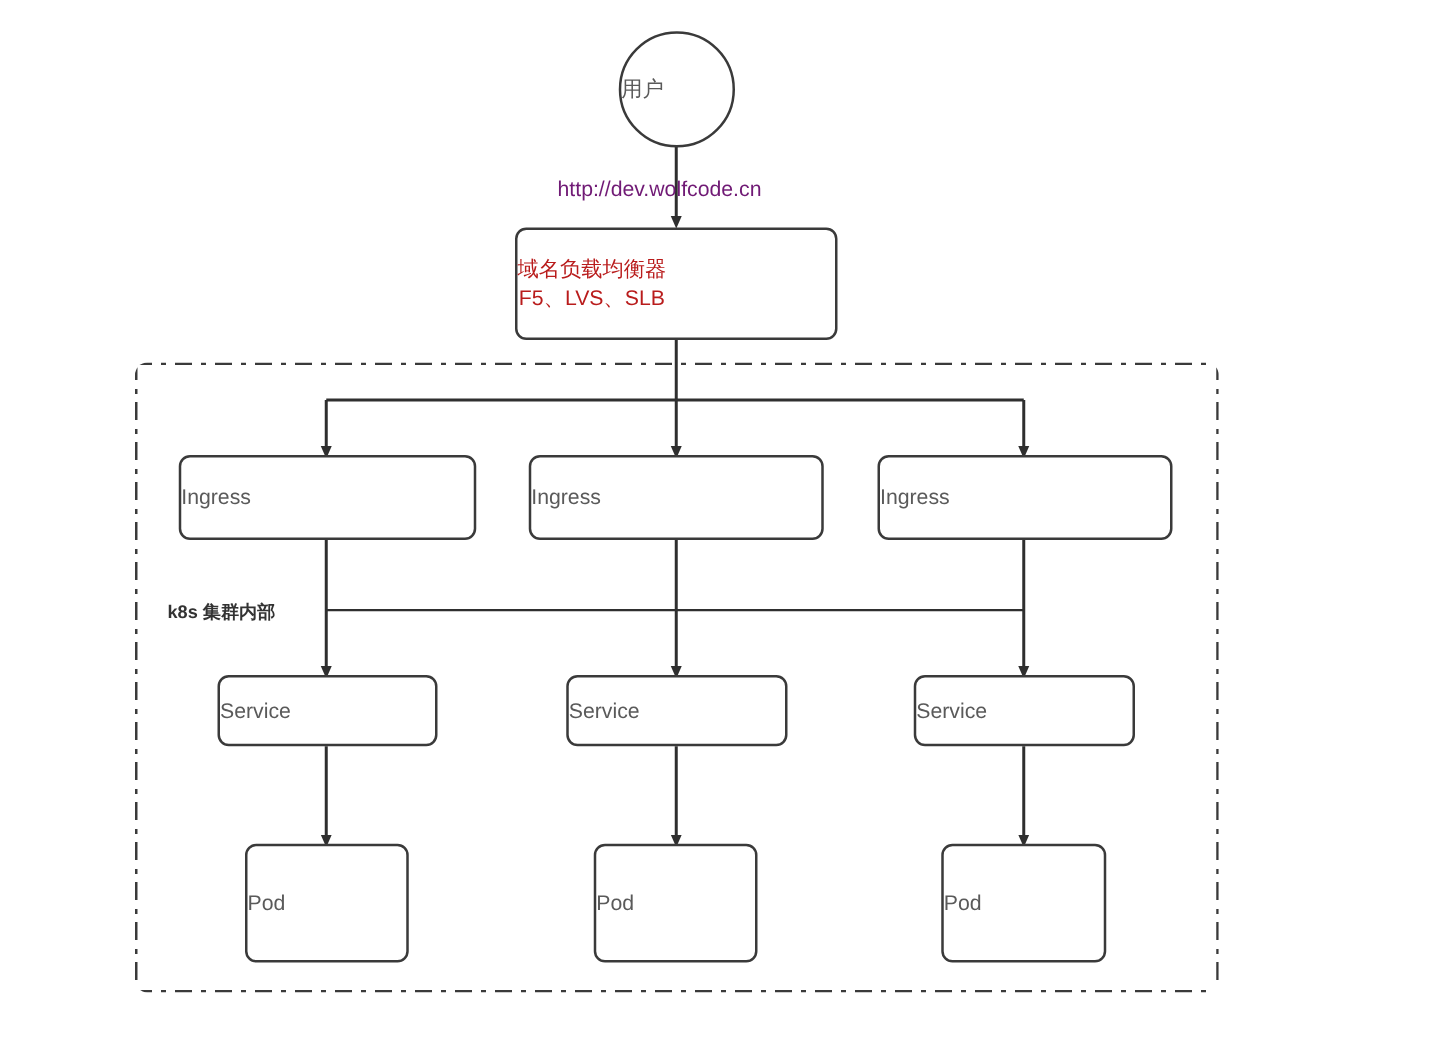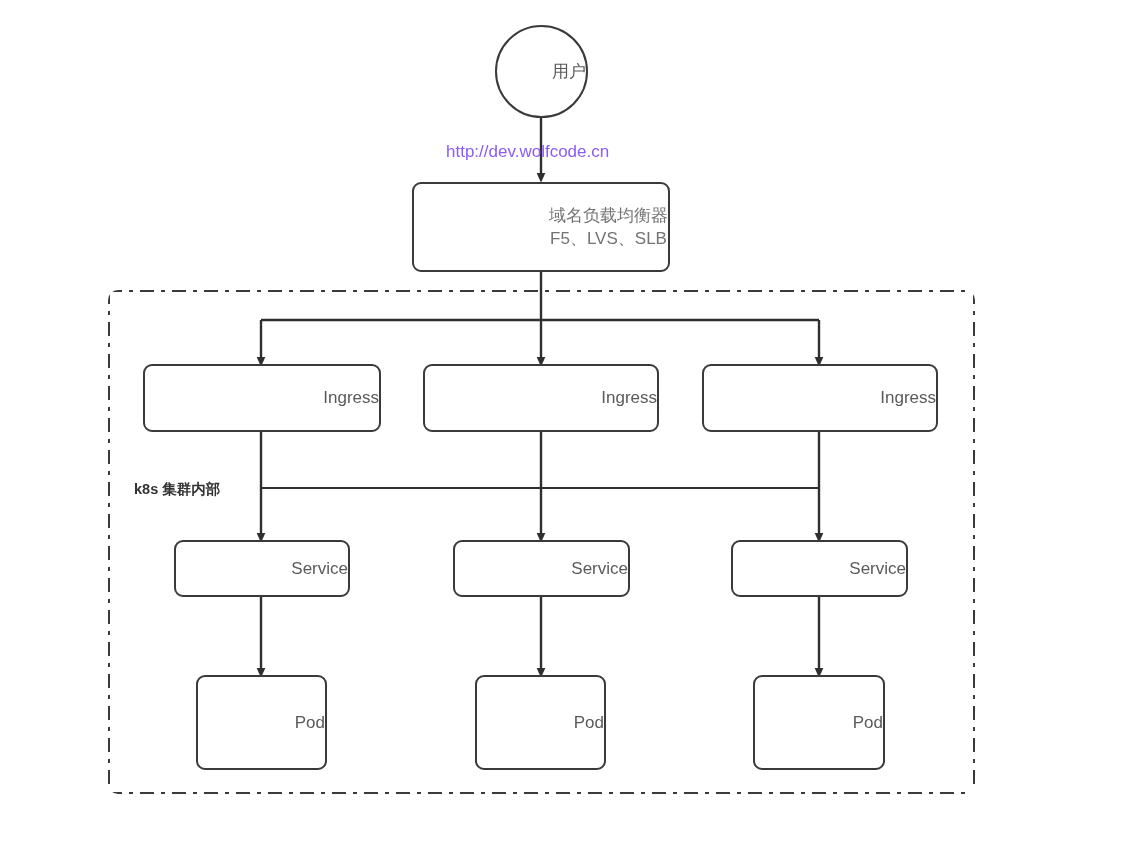--- a/index.html
+++ b/index.html
@@ -21,42 +21,42 @@
     top: 0;
     width: 1143px;
     height: 848px;
     pointer-events: none;
   }
   .node {
     position: absolute;
     box-sizing: border-box;
     display: flex;
     align-items: center;
-    justify-content: flex-end;
+    justify-content: flex-start;
     text-align: center;
     background: #ffffff;
     border: 2px solid #3a3a3a;
     border-radius: 9px;
     color: #5a5a5a;
     font-size: 17px;
     line-height: 1.38;
     z-index: 3;
   }
   .node.circle {
     border-radius: 50%;
     border-width: 2px;
   }
   .node.lb {
     font-size: 17px;
-    color: #737373;
+    color: #b91c1c;
     white-space: pre-line;
   }
   .edge-label {
     position: absolute;
-    color: #8b5cf6;
+    color: #701a75;
     font-size: 17px;
     white-space: nowrap;
     z-index: 3;
   }
   .zone-label {
     position: absolute;
     color: #333333;
     font-size: 14.5px;
     font-weight: bold;
     white-space: nowrap;

